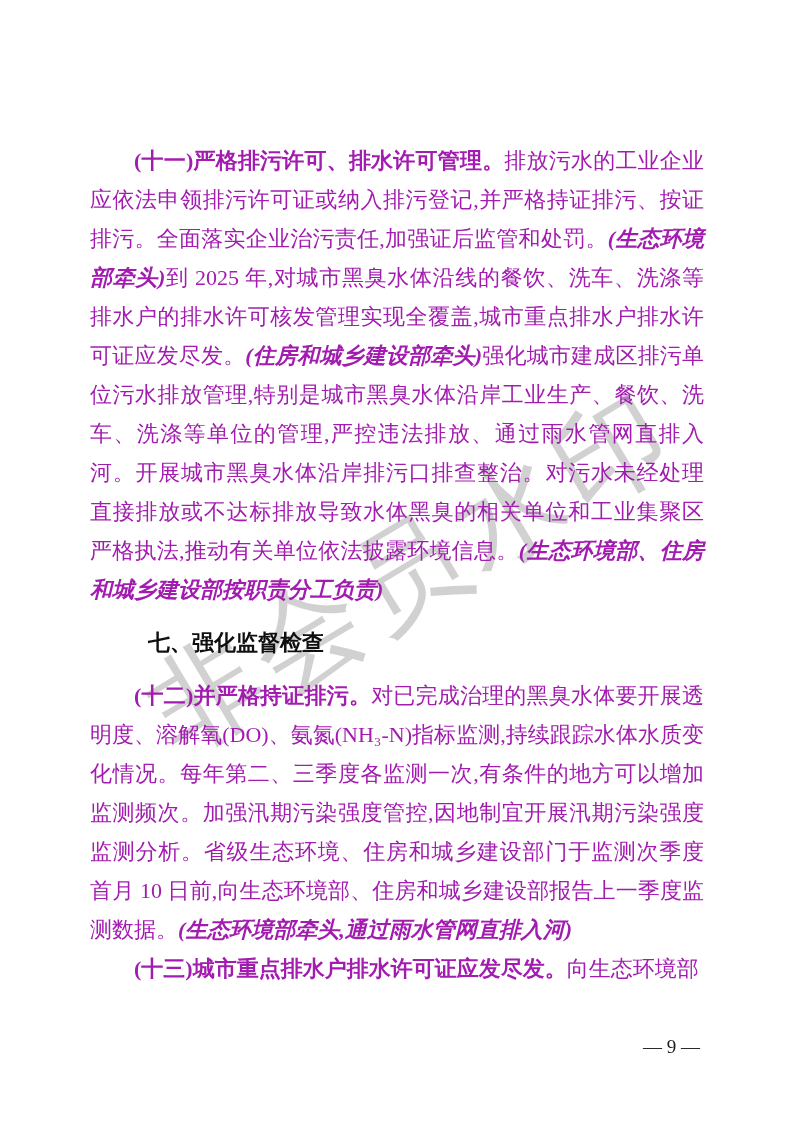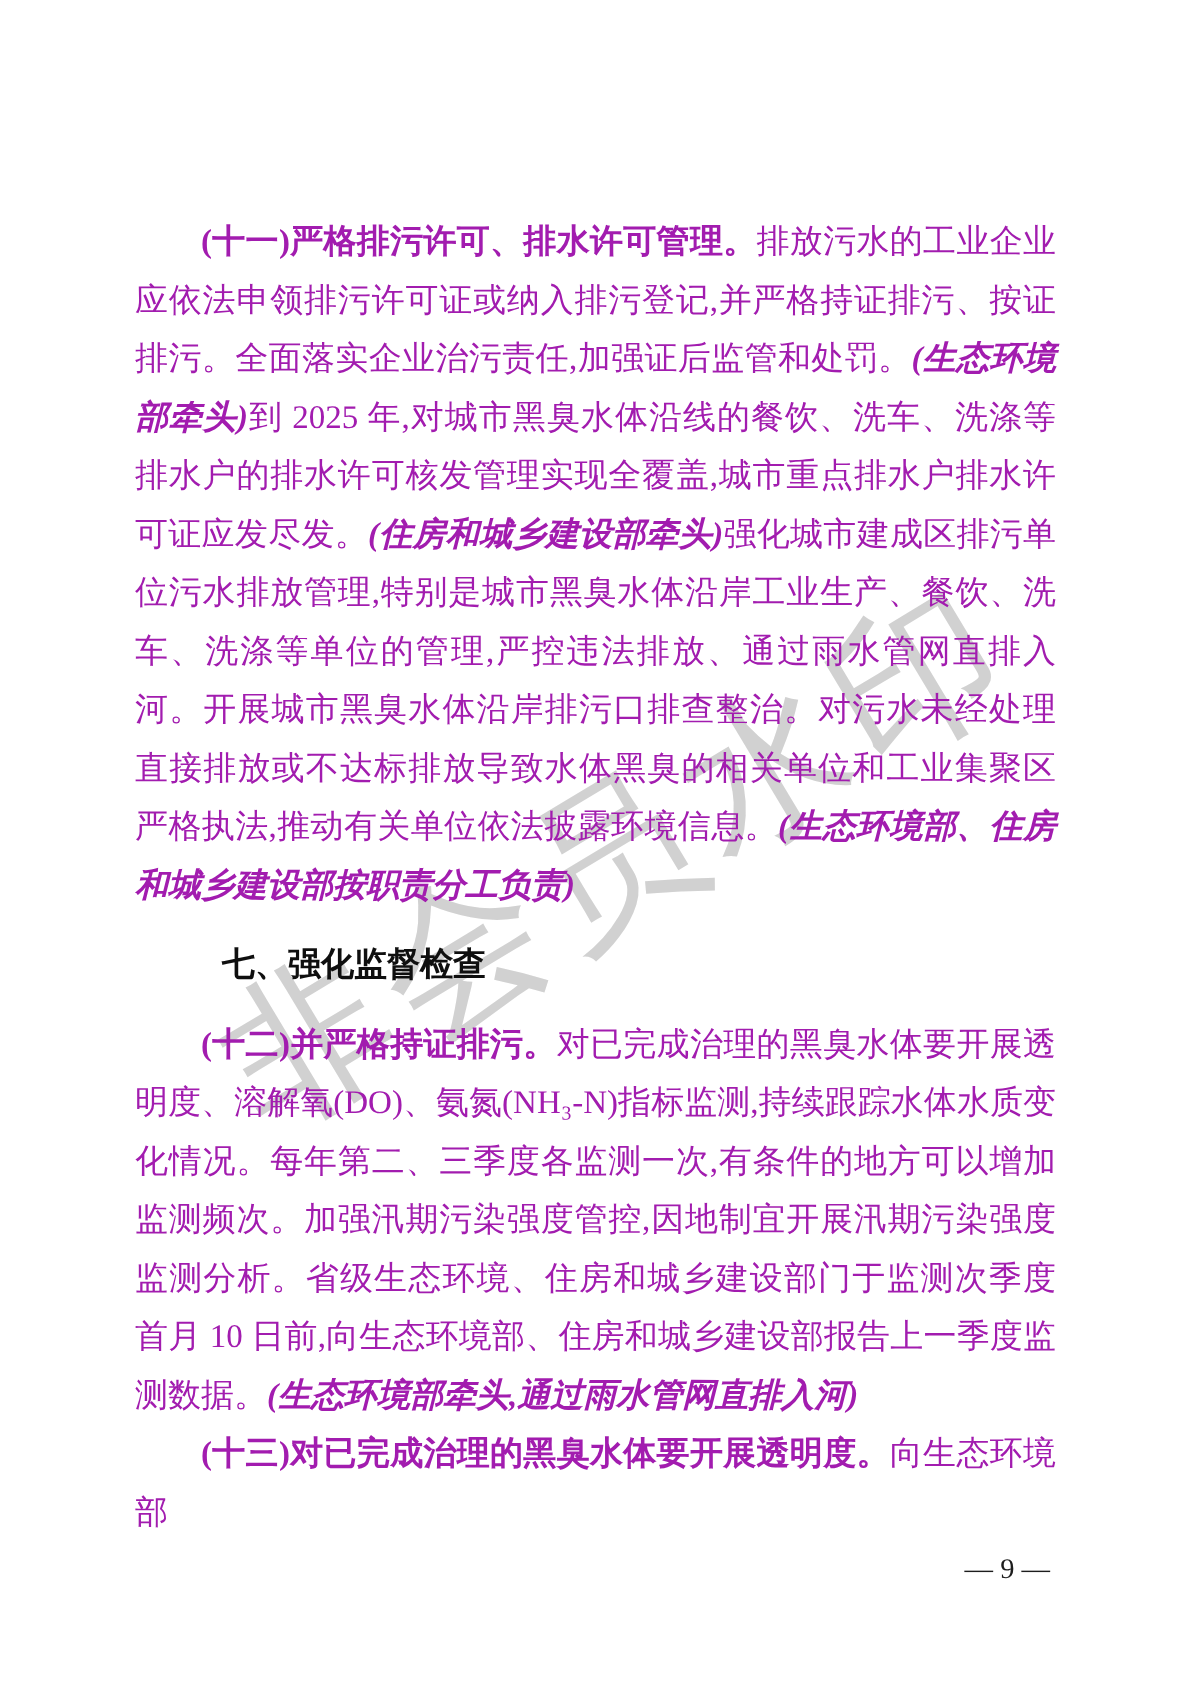--- a/index.html
+++ b/index.html
@@ -73,19 +73,19 @@
   <div class="watermark">非会员水印</div>
 
   <main class="content">
 
     <p class="para"><span class="seg seg-lead">(十一)严格排污许可、排水许可管理。</span><span class="seg seg-body">排放污水的工业企业应依法申领排污许可证或纳入排污登记,并严格持证排污、按证排污。全面落实企业治污责任,加强证后监管和处罚。</span><span class="seg seg-attr">(生态环境部牵头)</span><span class="seg seg-body">到 2025 年,对城市黑臭水体沿线的餐饮、洗车、洗涤等排水户的排水许可核发管理实现全覆盖,城市重点排水户排水许可证应发尽发。</span><span class="seg seg-attr">(住房和城乡建设部牵头)</span><span class="seg seg-body">强化城市建成区排污单位污水排放管理,特别是城市黑臭水体沿岸工业生产、餐饮、洗车、洗涤等单位的管理,严控违法排放、通过雨水管网直排入河。开展城市黑臭水体沿岸排污口排查整治。对污水未经处理直接排放或不达标排放导致水体黑臭的相关单位和工业集聚区严格执法,推动有关单位依法披露环境信息。</span><span class="seg seg-attr">(生态环境部、住房和城乡建设部按职责分工负责)</span></p>
 
     <h2 class="heading">七、强化监督检查</h2>
 
     <p class="para"><span class="seg seg-lead">(十二)并严格持证排污。</span><span class="seg seg-body">对已完成治理的黑臭水体要开展透明度、溶解氧(DO)、氨氮(NH₃-N)指标监测,持续跟踪水体水质变化情况。每年第二、三季度各监测一次,有条件的地方可以增加监测频次。加强汛期污染强度管控,因地制宜开展汛期污染强度监测分析。省级生态环境、住房和城乡建设部门于监测次季度首月 10 日前,向生态环境部、住房和城乡建设部报告上一季度监测数据。</span><span class="seg seg-attr">(生态环境部牵头,通过雨水管网直排入河)</span></p>
 
-    <p class="para"><span class="seg seg-lead">(十三)对已完成治理的黑臭水体要开展透明度。</span><span class="seg seg-body">向生态环境部</span></p>
+    <p class="para"><span class="seg seg-lead">(十三)城市重点排水户排水许可证应发尽发。</span><span class="seg seg-body">向生态环境部</span></p>
 
   </main>
 
   <div class="page-number">— 9 —</div>
 
 </div>
 
 </body></html>

